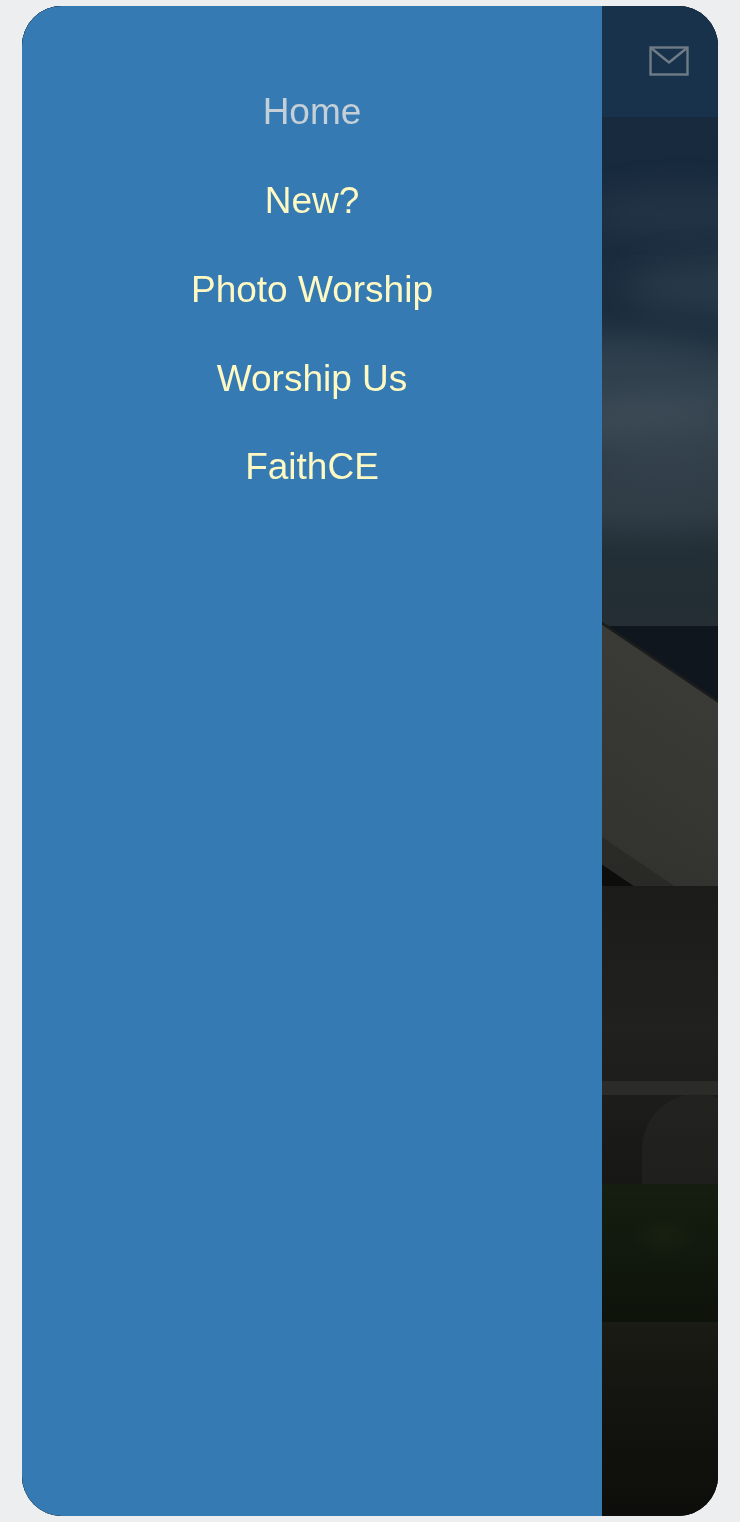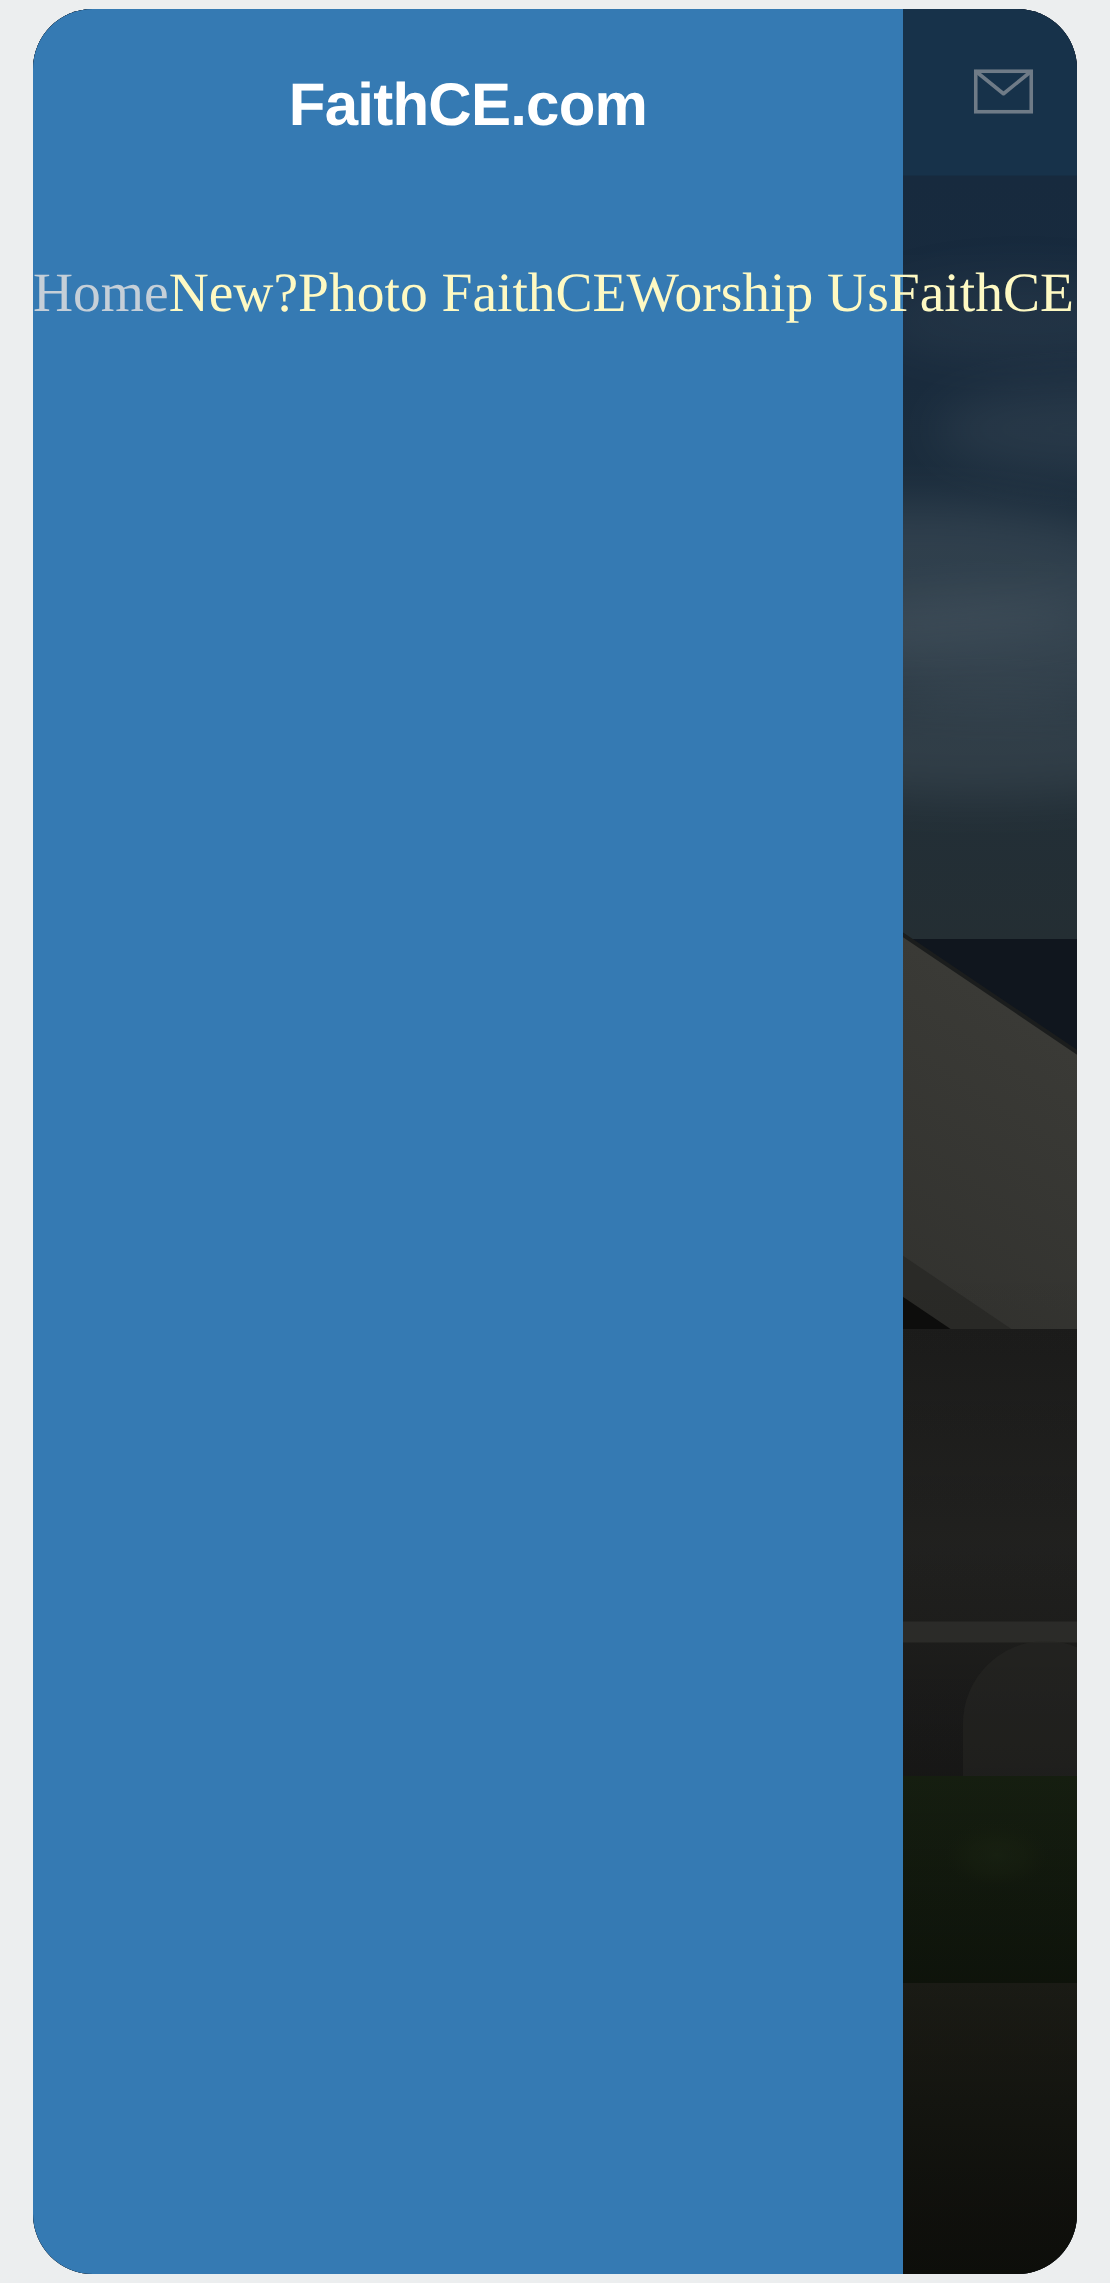--- a/index.html
+++ b/index.html
@@ -195,22 +195,22 @@
     font-weight: 700;
     letter-spacing: -0.5px;
     line-height: 1;
     text-align: center;
     user-select: none;
   }
   #nav {
     margin-top: 62px;
     width: 100%;
     display: flex;
+    flex-direction: column;
     align-items: flex-end;
-    font-family: Liberation Serif, serif;
   }
   .nav-item {
     display: block;
     width: 100%;
     text-align: center;
     color: #fef9c3;
     font-size: 37px;
     font-weight: 300;
     line-height: 1.05;
     padding: 25px 0 25px 0;
@@ -250,24 +250,23 @@
         <span>
           <svg width="40" height="30" viewBox="0 0 40 30" aria-hidden="true">
             <rect x="1.5" y="1.5" width="37" height="27" fill="none" stroke="#6F7B87" stroke-width="2.4"></rect>
             <path d="M1.5 1.5 L20 16.5 L38.5 1.5" fill="none" stroke="#6F7B87" stroke-width="2.4" stroke-linejoin="round"></path>
           </svg>
         </span>
       </div>
     </div>
 
     <nav id="drawer">
-      <div id="brand">FaithCE.com</div>
       <div id="nav">
         <a class="nav-item dim">Home</a>
         <a class="nav-item">New?</a>
-        <a class="nav-item">Photo FaithCE</a>
+        <a class="nav-item">Photo Worship</a>
         <a class="nav-item">Worship Us</a>
         <a class="nav-item">FaithCE</a>
       </div>
     </nav>
 
   </div>
 </div>
 
 </body></html>

